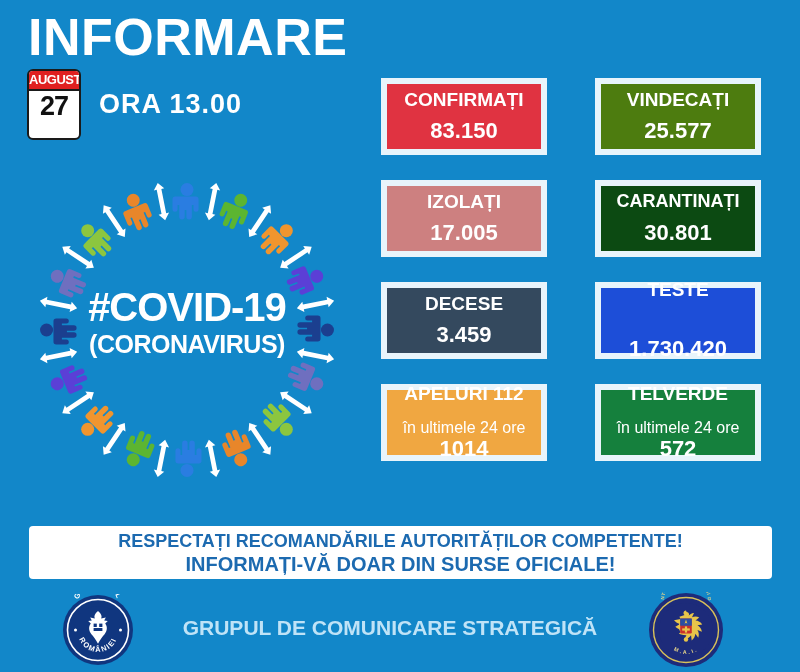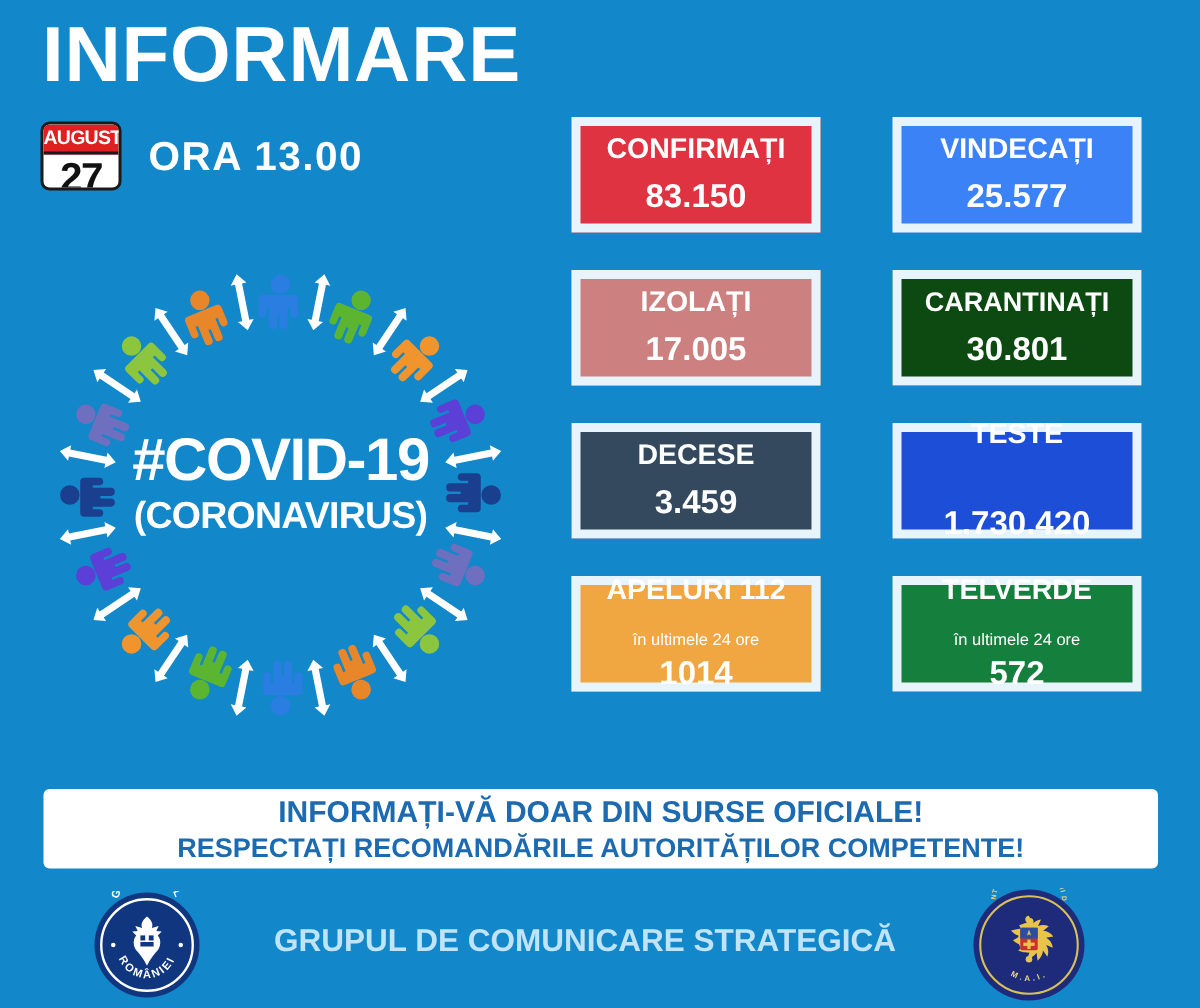--- a/index.html
+++ b/index.html
@@ -37,21 +37,21 @@
     position: absolute;
     left: 27px;
     top: 76px;
     height: 56px;
     display: flex;
     align-items: center;
   }
   .cal {
     position: relative;
     width: 54px;
-    height: 46px;
+    height: 71px;
     background: #ffffff;
     border: 2px solid #1a1a1a;
     border-radius: 6px;
     box-sizing: border-box;
     overflow: hidden;
     flex: none;
   }
   .cal-top {
     height: 20px;
     background: #e02020;
@@ -146,21 +146,21 @@
   }
   .stat-value {
     font-size: 22px;
     font-weight: bold;
     line-height: 28px;
     margin-top: 6px;
     white-space: nowrap;
   }
   .stat.compact .stat-value { margin-top: 1px; }
   .stat-note {
-    font-size: 11px;
+    font-size: 16px;
     font-weight: normal;
     line-height: 13px;
     margin-top: 16px;
     white-space: nowrap;
   }
   .stat.wide .stat-label { font-size: 18px; }
 
   
   #notice {
     position: absolute;
@@ -299,21 +299,21 @@
       <div id="covid-sub">(CORONAVIRUS)</div>
     </div>
   </div>
 
   <div id="stats">
     <div class="stat" style="background: rgb(224, 51, 65); border-color: rgb(232, 244, 251);">
       <div class="stat-label">CONFIRMAȚI</div>
 
       <div class="stat-value">83.150</div>
     </div>
-    <div class="stat" style="background: #3b82f6; border-color: rgb(232, 244, 251);">
+    <div class="stat" style="background: #4d7c0f; border-color: rgb(232, 244, 251);">
       <div class="stat-label">VINDECAȚI</div>
 
       <div class="stat-value">25.577</div>
     </div>
     <div class="stat" style="background: rgb(205, 128, 128); border-color: rgb(232, 244, 251);">
       <div class="stat-label">IZOLAȚI</div>
 
       <div class="stat-value">17.005</div>
     </div>
     <div class="stat wide" style="background: rgb(12, 74, 18); border-color: rgb(232, 244, 251);">
@@ -337,22 +337,22 @@
       <div class="stat-value">1014</div>
     </div>
     <div class="stat compact" style="background: #15803d; border-color: rgb(232, 244, 251);">
       <div class="stat-label">TELVERDE</div>
       <div class="stat-note">în ultimele 24 ore</div>
       <div class="stat-value">572</div>
     </div>
   </div>
 
   <div id="notice" style="color: rgb(28, 106, 176);">
+    <div id="notice-line2">RESPECTAȚI RECOMANDĂRILE AUTORITĂȚILOR COMPETENTE!</div>
     <div id="notice-line1">INFORMAȚI-VĂ DOAR DIN SURSE OFICIALE!</div>
-    <div id="notice-line2">RESPECTAȚI RECOMANDĂRILE AUTORITĂȚILOR COMPETENTE!</div>
   </div>
 
   <div id="bottom-bar" style="background: rgb(18, 135, 201);">
 
     <div id="gov-seal">
       <svg width="72" height="72" viewBox="0 0 72 72" aria-hidden="true">
         <circle cx="36" cy="36" r="35" fill="#10367f"></circle>
         <circle cx="36" cy="36" r="30.5" fill="none" stroke="#ffffff" stroke-width="1.6"></circle>
         <circle cx="36" cy="36" r="24" fill="#10367f"></circle>
         <path id="govTop" d="M 36,10.5 m -20,0 a 20,20 0 0 1 40,0" fill="none"></path>

